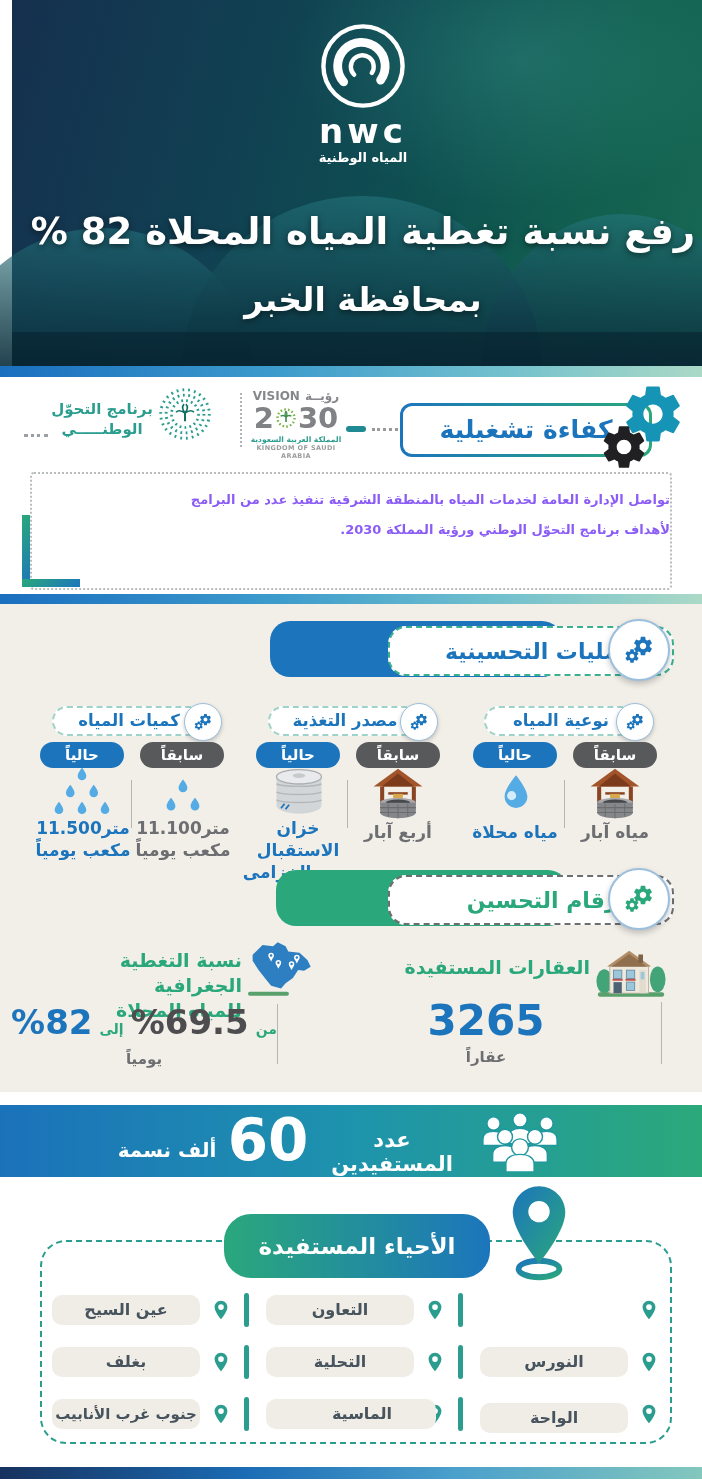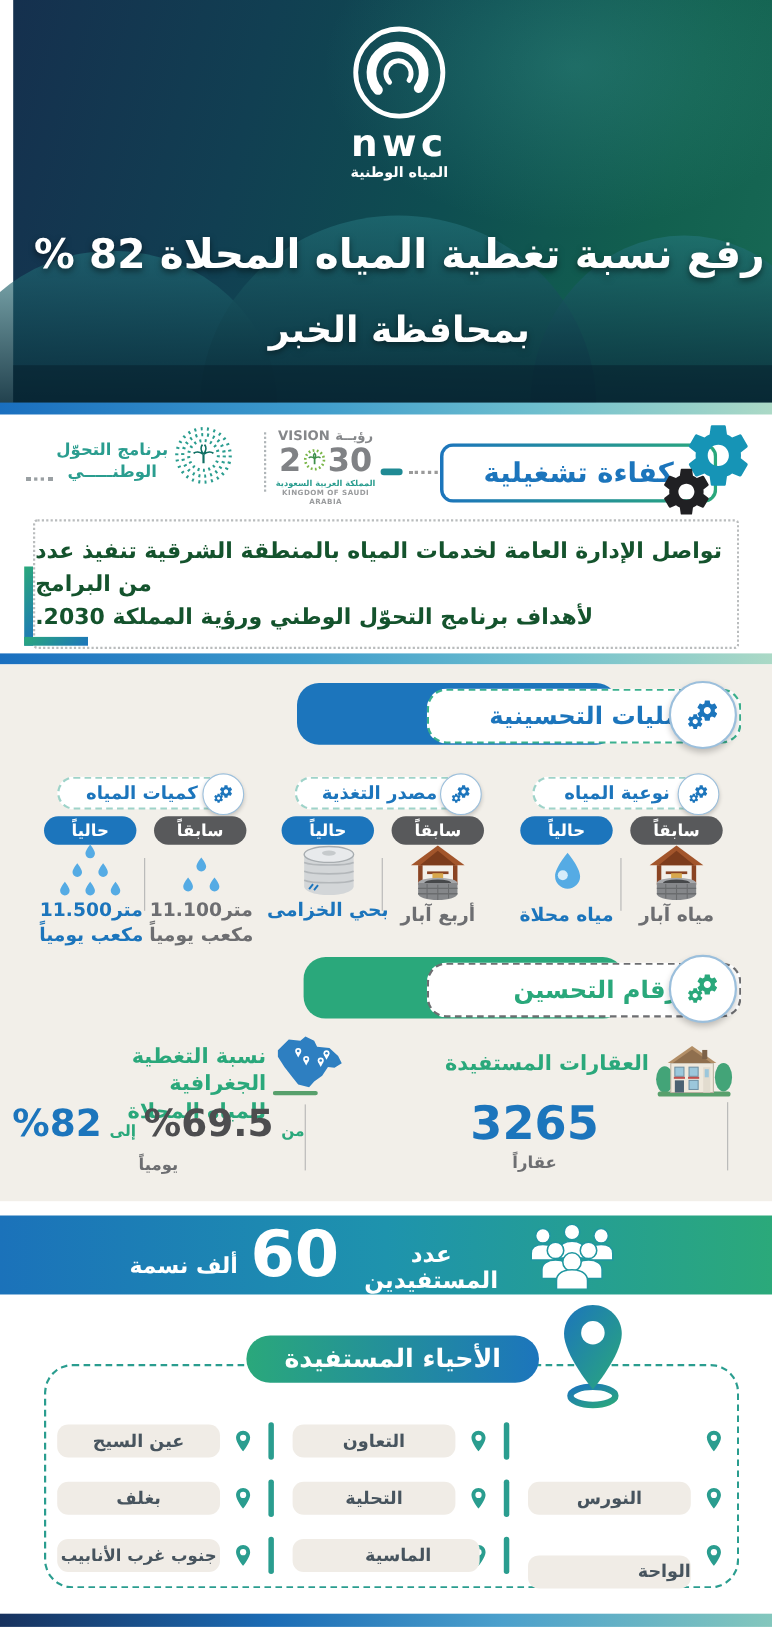--- a/index.html
+++ b/index.html
@@ -28,22 +28,22 @@
          background:linear-gradient(90deg,#1a6fbf 0%,#3e9ccc 40%,#6fbfce 70%,#abd9c6 100%);}
 
   
   .secA{position:absolute;top:377px;left:0;width:702px;height:217px;background:#fff;}
   .ntp-text{color:#2a9d8f;font-size:15px;line-height:20px;font-weight:bold;text-align:center;direction:rtl;}
   .vision{font-weight:bold;text-align:center;color:#85878a;}
   .grad-border{background:linear-gradient(#fff,#fff) padding-box,
                linear-gradient(90deg,#1c75bc,#2aa87b) border-box;
                border:3px solid transparent;border-radius:12px;}
   .eff-text{color:#1c75bc;font-size:25px;font-weight:bold;line-height:48px;text-align:center;direction:rtl;}
-  .para-box{border:2px dotted #b9bcbd;border-radius:4px;direction:rtl;text-align:left;
-            color:#14532d;font-weight:bold;font-size:20px;line-height:30px;padding-top:11px;}
+  .para-box{border:2px dotted #b9bcbd;border-radius:4px;direction:rtl;text-align:right;
+            color:#8b5cf6;font-weight:bold;font-size:13px;line-height:30px;padding-top:11px;}
   .bracket{background:linear-gradient(135deg,#2aa87b,#1c75bc);}
 
   
   .secB{position:absolute;top:604px;left:0;width:702px;height:488px;background:#f2efe9;}
   .ban-rect{position:absolute;border-radius:20px;}
   .ban-pill{position:absolute;background:#fff;border-radius:18px;display:flex;align-items:center;
             justify-content:center;font-weight:bold;font-size:22px;direction:rtl;}
   .gear-circle{position:absolute;width:58px;height:58px;border-radius:50%;background:#fff;
                border:2px solid #9bbfdc;box-shadow:0 3px 6px rgba(0,0,0,.22);
                display:flex;align-items:center;justify-content:center;}
@@ -322,20 +322,21 @@
     </svg>
 
     <div class="vdiv" style="left:564px;top:176px;height:48px;"></div>
     <div class="vdiv" style="left:347px;top:176px;height:48px;"></div>
     <div class="vdiv" style="left:131px;top:176px;height:48px;"></div>
 
     <div class="lbl lbl-gray" style="left:570px;top:217px;width:90px;">مياه آبار</div>
     <div class="lbl lbl-blue" style="left:463px;top:217px;width:104px;">مياه محلاة</div>
     <div class="lbl lbl-gray" style="left:353px;top:217px;width:90px;">أربع آبار</div>
     <div class="lbl lbl-blue" style="left:234px;top:213px;width:128px;">
+      <div>خزان الاستقبال</div>
       <div>بحي الخزامى</div>
     </div>
     <div class="lbl lbl-gray" style="left:128px;top:213px;width:110px;">
       <div dir="ltr">11.100متر</div>
       <div>مكعب يومياً</div>
     </div>
     <div class="lbl lbl-blue" style="left:28px;top:213px;width:110px;">
       <div dir="ltr">11.500متر</div>
       <div>مكعب يومياً</div>
     </div>
@@ -392,21 +393,21 @@
       <defs>
           <linearGradient id="gpin" x1="0" y1="0" x2="1" y2="1">
         <stop offset="0" stop-color="#1c75bc"></stop>
             <stop offset="1" stop-color="#2aa87b"></stop>
       </linearGradient>
         </defs>
       <ellipse cx="36" cy="87" rx="21" ry="8.5" fill="none" stroke="url(#gpin)" stroke-width="6"></ellipse>
       <path d="M36 2C21 2 9 14 9 29c0 20 27 52 27 52s27-32 27-52C63 14 51 2 36 2z" fill="url(#gpin)"></path>
       <circle cx="36" cy="28" r="11" fill="#fff"></circle>
     </svg>
-    <div class="title-pill" style="left:224px;top:37px;width:266px;height:43px;text-align:right;">
+    <div class="title-pill" style="left:224px;top:37px;width:266px;height:64px;text-align:right;">
       <span>الأحياء المستفيدة</span>
     </div>
 
     <div class="abs" style="left:0;top:116px;width:702px;height:34px;">
       <svg class="abs" style="left:638px;top:3px;" width="22" height="28" viewBox="0 0 24 24" fill="#2a9d8f">
           <use href="#pin"></use>
         </svg>
       <div class="sep" style="left:458px;top:0;"></div>
       <svg class="abs" style="left:424px;top:3px;" width="22" height="28" viewBox="0 0 24 24" fill="#2a9d8f">
           <use href="#pin"></use>
@@ -433,21 +434,21 @@
       <svg class="abs" style="left:210px;top:3px;" width="22" height="28" viewBox="0 0 24 24" fill="#2a9d8f">
           <use href="#pin"></use>
         </svg>
       <div class="hood" style="left:52px;top:2px;width:148px;">بغلف</div>
     </div>
 
     <div class="abs" style="left:0;top:220px;width:702px;height:34px;">
       <svg class="abs" style="left:638px;top:3px;" width="22" height="28" viewBox="0 0 24 24" fill="#2a9d8f">
           <use href="#pin"></use>
         </svg>
-      <div class="hood" style="left:480px;top:17px;width:148px;text-align:right;">الواحة</div>
+      <div class="hood" style="left:480px;top:6px;width:148px;">الواحة</div>
       <div class="sep" style="left:458px;top:0;"></div>
       <svg class="abs" style="left:424px;top:3px;" width="22" height="28" viewBox="0 0 24 24" fill="#2a9d8f">
           <use href="#pin"></use>
         </svg>
       <div class="hood" style="left:266px;top:2px;width:148px;padding-left:22px;">الماسية</div>
       <div class="sep" style="left:244px;top:0;"></div>
       <svg class="abs" style="left:210px;top:3px;" width="22" height="28" viewBox="0 0 24 24" fill="#2a9d8f">
           <use href="#pin"></use>
         </svg>
       <div class="hood" style="left:52px;top:2px;width:148px;font-size:15px;">جنوب غرب الأنابيب</div>

